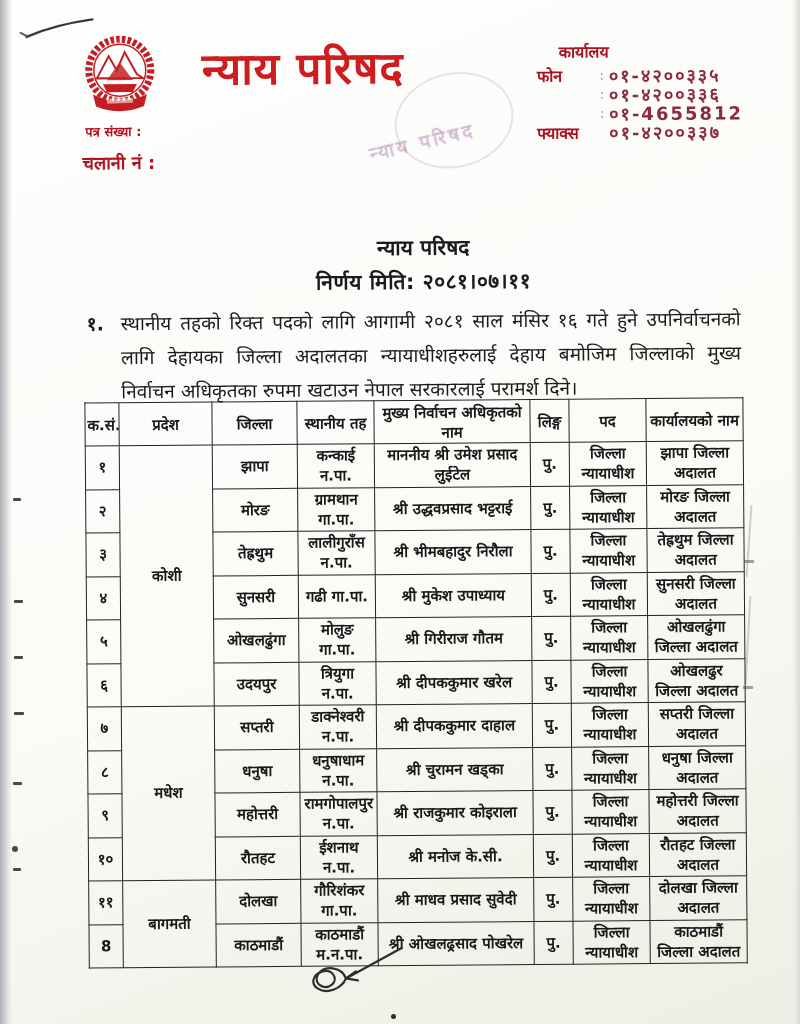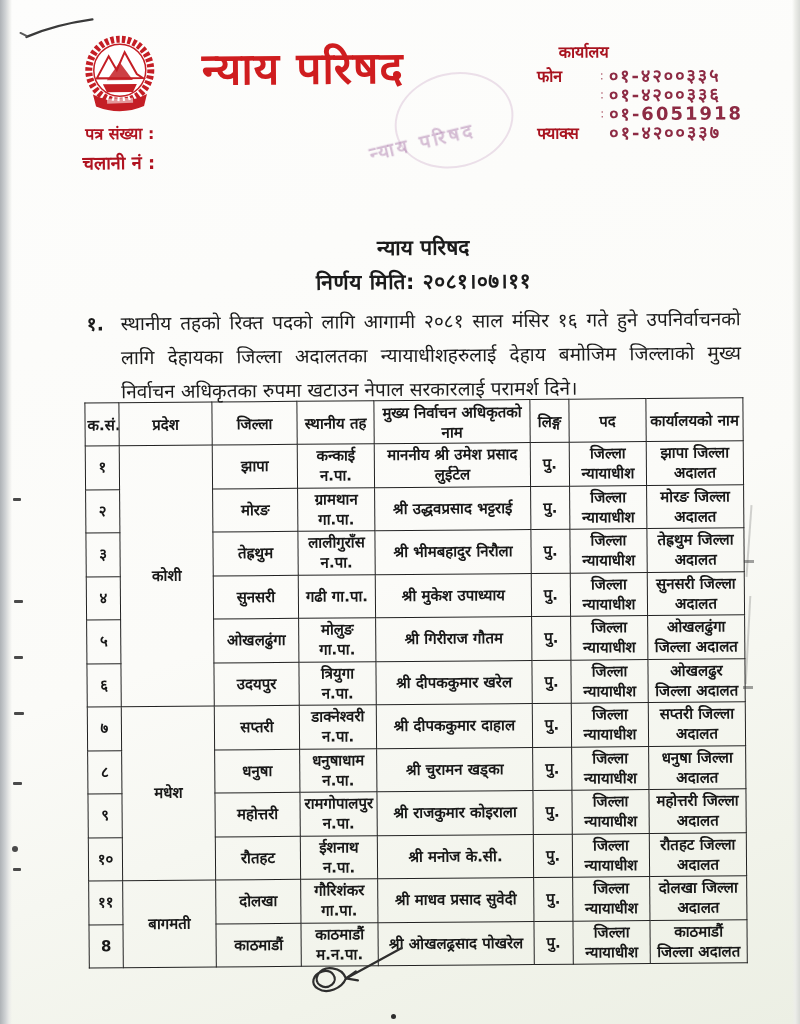--- a/index.html
+++ b/index.html
@@ -29,21 +29,21 @@
   .stamp .stamp-text { position:absolute; left:18px; top:42px; font-size:19px; font-weight:700;
     letter-spacing:3px; filter:blur(0.6px); }
 
   .contact { position:absolute; left:540px; top:42px; width:230px; font-size:14px; }
   .contact .office-label { color:#a8131f; font-weight:800; font-size:16px; margin-left:22px; margin-bottom:4px; }
   .contact .crow { display:flex; line-height:19px; }
   .contact .clabel { width:58px; color:#a8131f; font-weight:800; font-size:16px; }
   .contact .csep { width:14px; color:#b06070; font-size:12px; text-align:center; }
   .contact .cnum { color:#8d2b44; font-size:18px; letter-spacing:2px; font-weight:700; }
 
-  .letter-no { position:absolute; left:88px; top:120px; color:#b01320; font-weight:800; font-size:16px; }
+  .letter-no { position:absolute; left:88px; top:120px; color:#b01320; font-weight:800; font-size:13px; }
   .chalani-no { position:absolute; left:85px; top:148px; color:#b01320; font-weight:800; font-size:18px; }
 
   
   .center-head { position:absolute; left:60px; right:10px; top:233px; text-align:center; }
   .center-head .h1 { font-size:21px; font-weight:700; }
   .center-head .h2 { font-size:21px; font-weight:700; margin-top:6px; letter-spacing:0.5px; }
 
   
   .para { position:absolute; left:88px; top:304px; width:654px; display:flex; }
   .para .num { width:34px; font-size:19px; font-weight:600; line-height:1.8; }
@@ -108,21 +108,21 @@
         <span class="cnum">०१-४२००३३५</span>
       </div>
       <div class="crow">
         <span class="clabel"></span>
         <span class="csep">:</span>
         <span class="cnum">०१-४२००३३६</span>
       </div>
       <div class="crow">
         <span class="clabel"></span>
         <span class="csep">:</span>
-        <span class="cnum">०१-6051918</span>
+        <span class="cnum">०१-4655812</span>
       </div>
       <div class="crow">
         <span class="clabel">फ्याक्स</span>
         <span class="csep"></span>
         <span class="cnum">०१-४२००३३७</span>
       </div>
     </div>
 
     <div class="letter-no">पत्र संख्या :</div>
     <div class="chalani-no">चलानी नं :</div>

